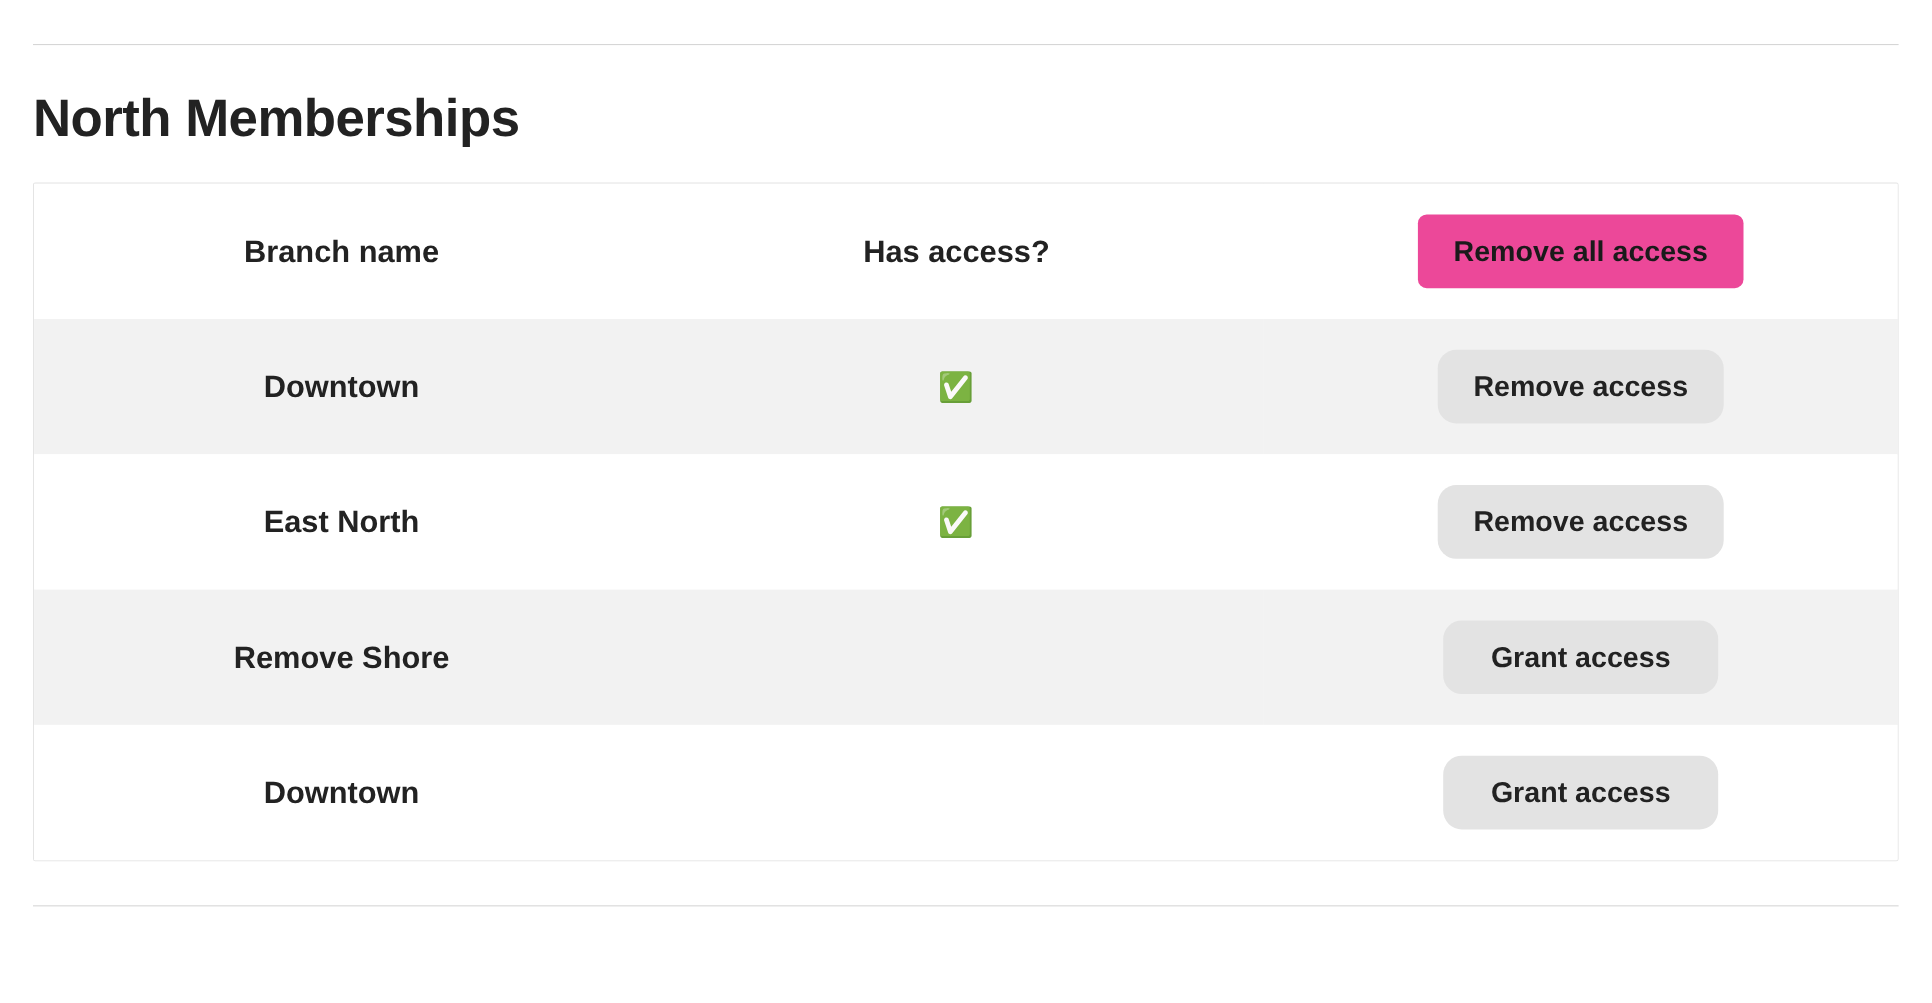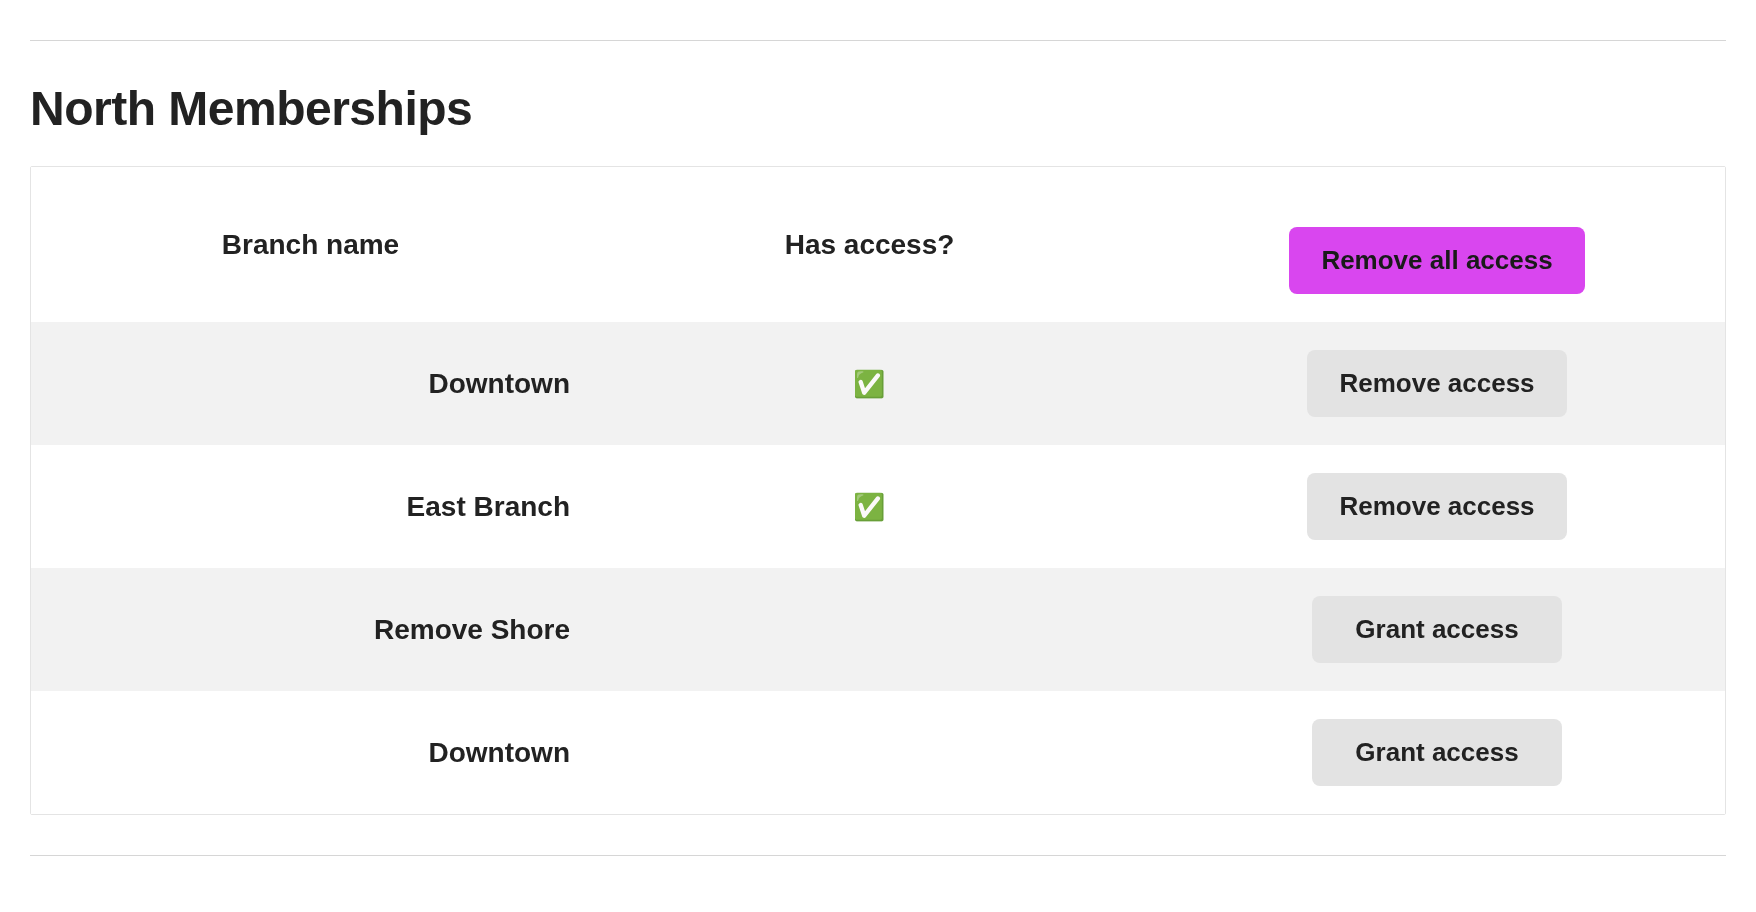--- a/index.html
+++ b/index.html
@@ -58,45 +58,45 @@
     tbody tr:nth-child(even) {
       background: #fff;
     }
     tbody td {
       padding: 28px 20px;
       font-size: 28px;
       font-weight: 600;
       color: #222;
     }
     tbody td:first-child {
-      text-align: right;
+      text-align: center;
     }
     .check-icon {
       font-size: 26px;
       display: inline-block;
     }
     .btn {
       display: inline-block;
       border: none;
       border-radius: 8px;
       padding: 18px 32px;
       font-size: 26px;
       font-weight: 700;
       cursor: pointer;
       font-family: inherit;
       min-width: 250px;
     }
     .btn-warning {
-      background: #d946ef;
+      background: #ec4899;
       color: #1a1a1a;
-      margin-top: 32px;
     }
     .btn-default {
       background: #e3e3e3;
       color: #222;
+      border-radius: 17px;
     }
     .col-name {
       width: 33%;
     }
     .col-access {
       width: 33%;
     }
     .col-action {
       width: 34%;
     }
@@ -128,21 +128,21 @@
       <tr>
         <td>Downtown</td>
         <td>
           <span class="check-icon">✅</span>
         </td>
         <td>
           <button class="btn btn-default">Remove access</button>
         </td>
       </tr>
       <tr>
-        <td>East Branch</td>
+        <td>East North</td>
         <td>
           <span class="check-icon">✅</span>
         </td>
         <td>
           <button class="btn btn-default">Remove access</button>
         </td>
       </tr>
       <tr>
         <td>Remove Shore</td>
         <td></td>

